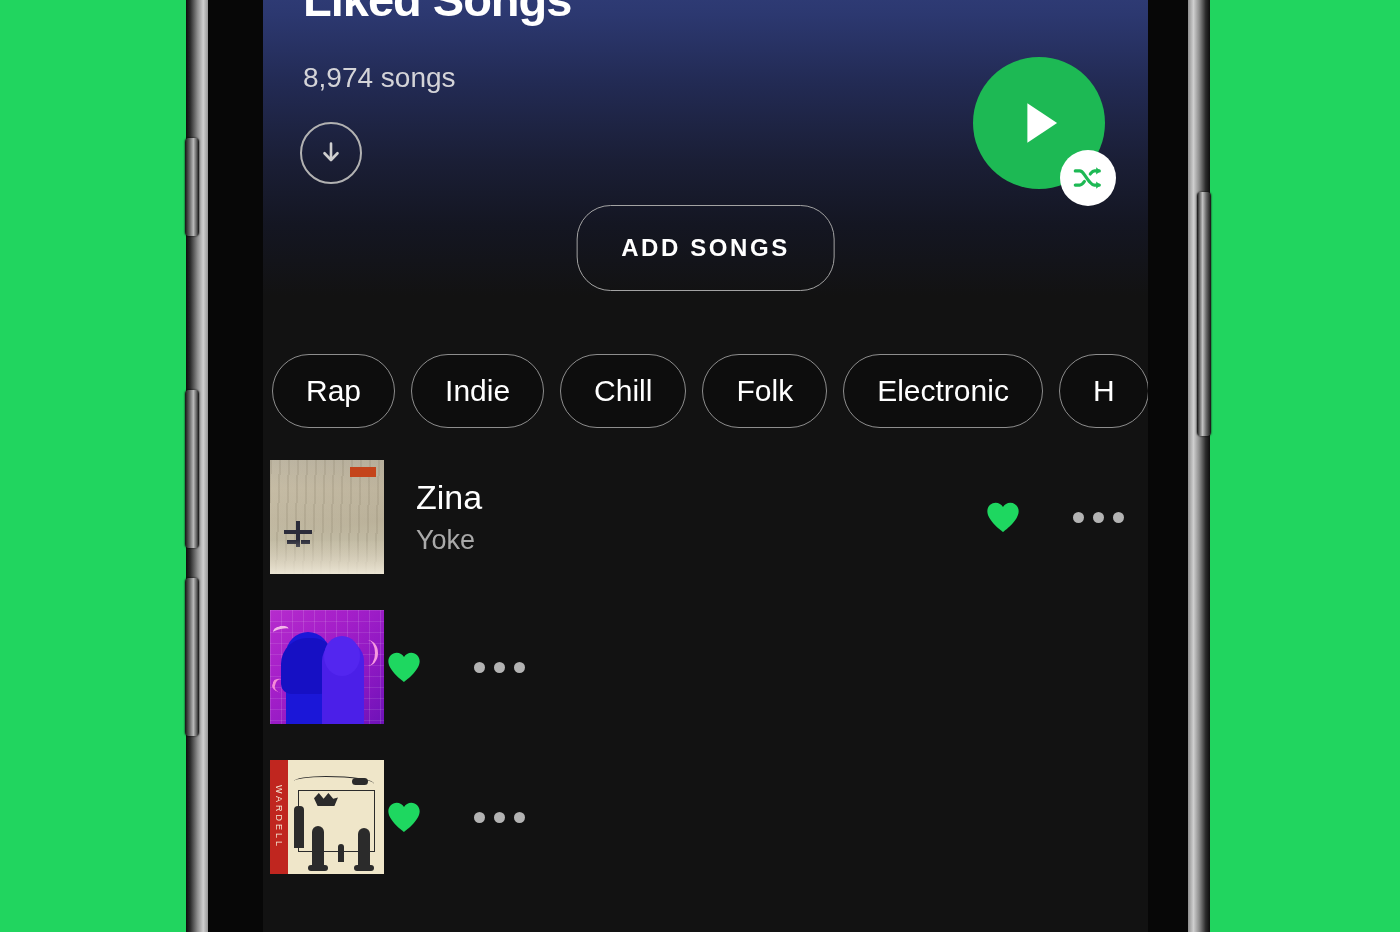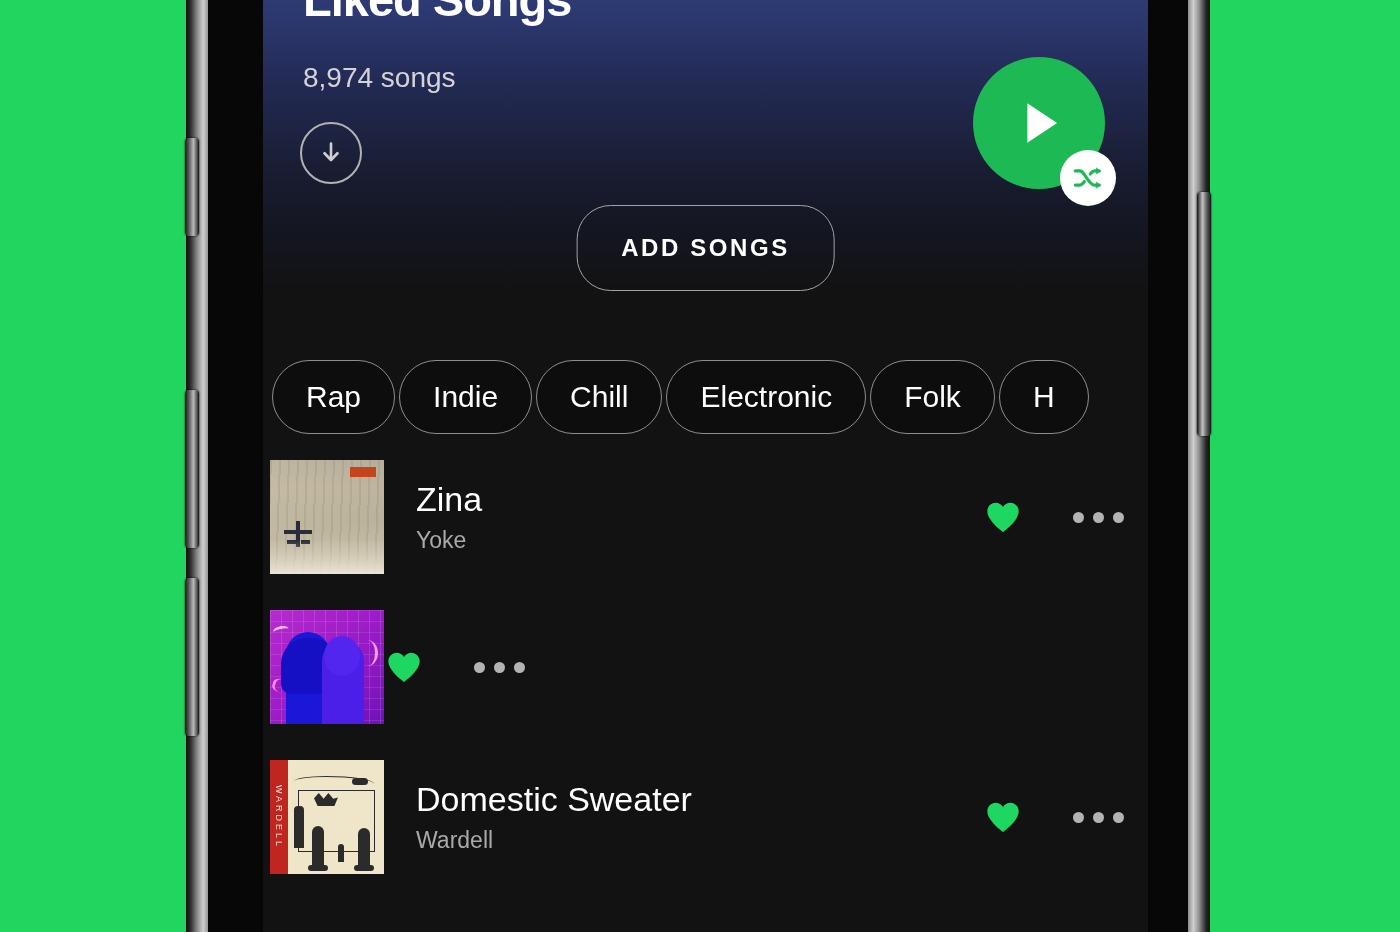--- a/index.html
+++ b/index.html
@@ -82,21 +82,21 @@
     position:absolute;left:50%;transform:translateX(-50%);top:245px;
     padding:10px 44px;height:64px;line-height:64px;
     border:1.6px solid #a3a3a3;border-radius:34px;
     color:#ffffff;font-size:24px;font-weight:bold;letter-spacing:2.6px;
     white-space:nowrap;background:transparent;
   }
 
   
   .chips{
     position:absolute;top:388px;left:0;right:0;height:86px;
-    display:flex;align-items:flex-end;gap:4px;padding-left:9px;
+    display:flex;align-items:center;gap:16px;padding-left:9px;
     overflow:hidden;
   }
   .chip{
     flex:0 0 auto;height:72px;line-height:72px;
     padding:0 33px;border:1.5px solid #8d8d8d;border-radius:40px;
     color:#ffffff;font-size:30px;white-space:nowrap;background:#0d0d0d;
   }
 
   
   .songlist{position:absolute;top:482px;left:0;right:0;bottom:0;}
@@ -107,21 +107,21 @@
   .art{
     flex:0 0 auto;width:114px;height:114px;position:relative;overflow:hidden;
     background:#222;
   }
   .song-meta{margin-left:32px;flex:1 1 auto;min-width:0;}
   .song-title{
     font-size:34px;color:#ffffff;line-height:1.25;
     white-space:nowrap;overflow:hidden;
   }
   .song-artist{
-    font-size:23px;color:#a9a9a9;line-height:1.35;margin-top:4px;
+    font-size:27px;color:#a9a9a9;line-height:1.35;margin-top:4px;
     white-space:nowrap;overflow:hidden;
   }
   .row-actions{
     flex:0 0 auto;display:flex;align-items:center;gap:50px;
     padding-right:24px;
   }
   .heart{width:40px;height:40px;display:block;}
   .dots{display:flex;gap:9px;align-items:center;}
   .dots i{width:11px;height:11px;border-radius:50%;background:#b3b3b3;display:block;}
 
@@ -274,22 +274,22 @@
         </svg>
       </div>
 
       <div class="add-songs">ADD SONGS</div>
     </div>
 
     <div class="chips">
       <div class="chip">Rap</div>
       <div class="chip">Indie</div>
       <div class="chip">Chill</div>
+      <div class="chip">Folk</div>
       <div class="chip">Electronic</div>
-      <div class="chip">Folk</div>
       <div class="chip">H</div>
     </div>
 
     <div class="songlist">
 
       <div class="song-row">
         <div class="art art-zina">
           <div class="streaks"></div>
           <div class="tag"></div>
           <div class="glyph"></div>
@@ -339,24 +339,20 @@
           </div>
           <div class="wire"></div>
           <div class="blob"></div>
           <div class="frame"></div>
           <div class="bat"></div>
           <div class="tree"></div>
           <div class="p1"></div>
           <div class="p2"></div>
           <div class="p3"></div>
         </div>
-        <div class="song-meta">
-          <div class="song-title">Domestic Sweater</div>
-          <div class="song-artist">Wardell</div>
-        </div>
         <div class="row-actions">
           <svg class="heart" viewBox="0 0 24 24" aria-hidden="true">
             <path d="M12 21 C12 21 2.6 14.4 2.6 8.6 C2.6 5.6 4.9 3.4 7.6 3.4 C9.5 3.4 11.1 4.5 12 6 C12.9 4.5 14.5 3.4 16.4 3.4 C19.1 3.4 21.4 5.6 21.4 8.6 C21.4 14.4 12 21 12 21 Z" fill="#1ed760"></path>
           </svg>
           <div class="dots">
             <i></i>
               <i></i>
               <i></i>
           </div>
         </div>

